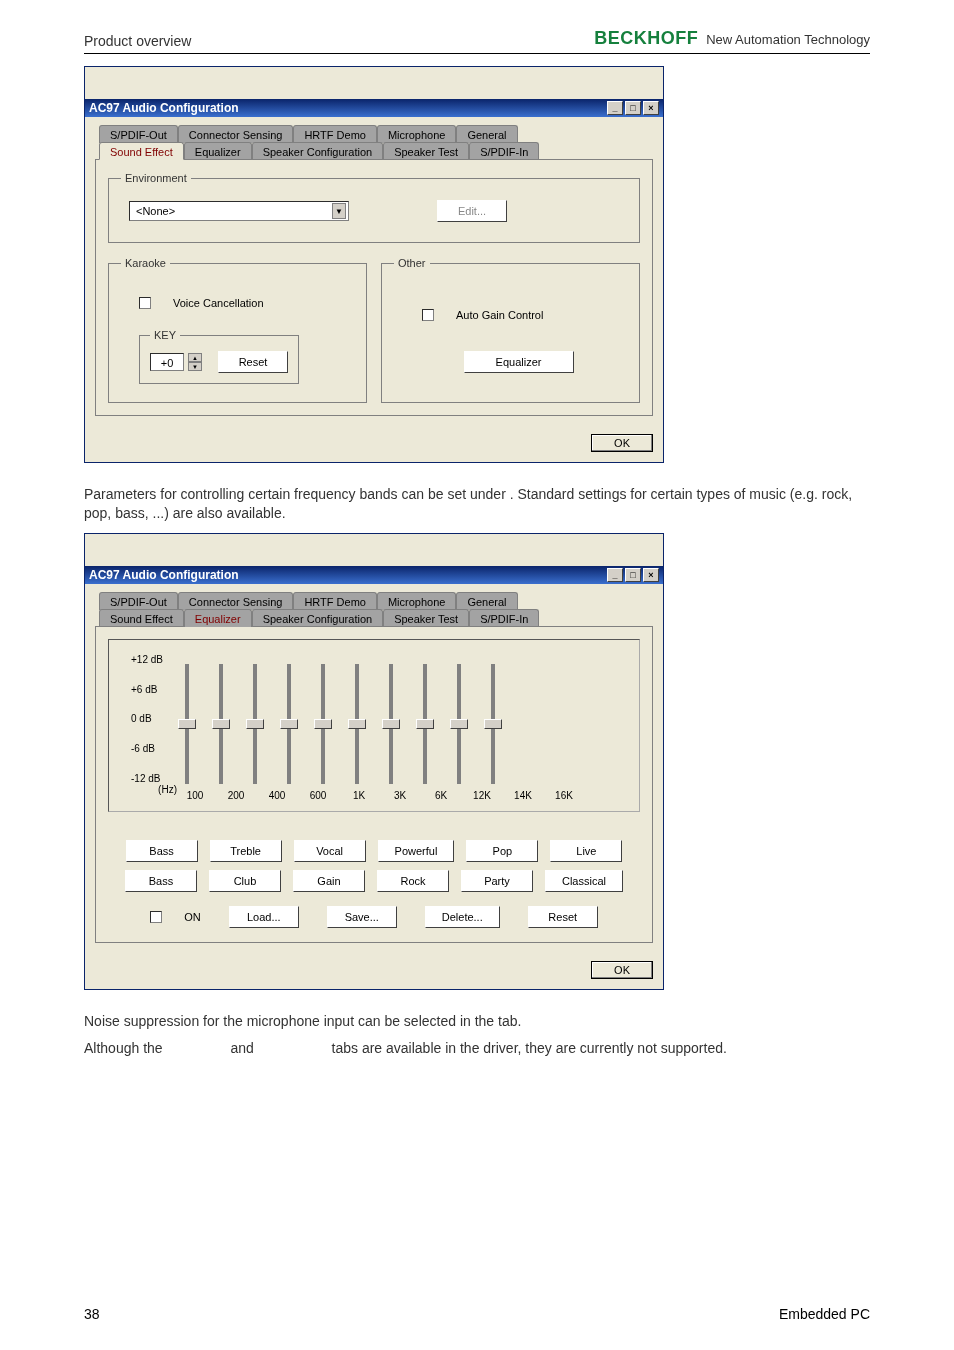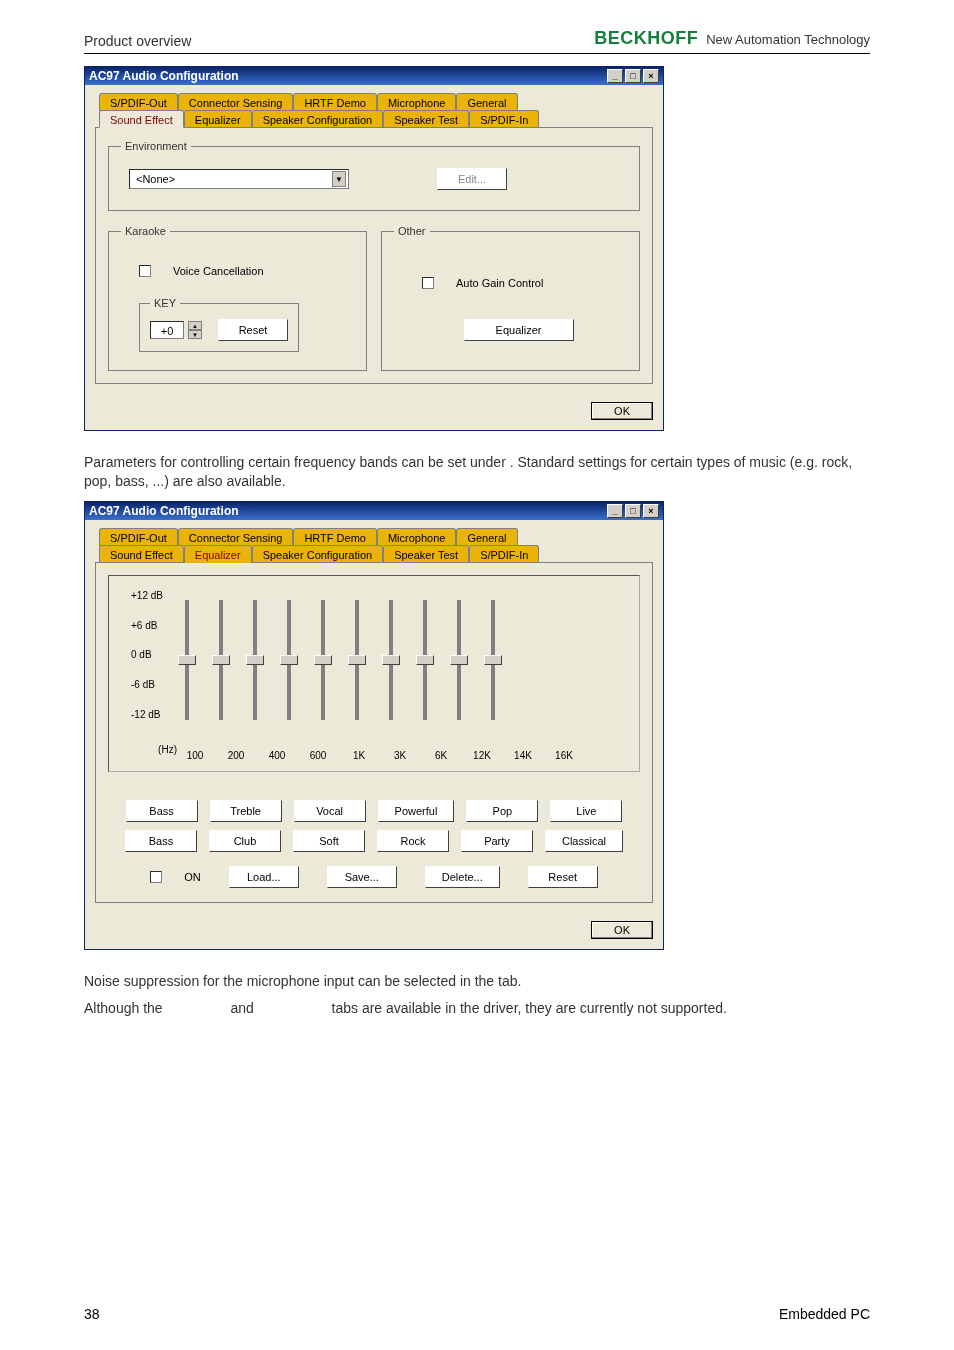--- a/index.html
+++ b/index.html
@@ -11,34 +11,34 @@
   .brand { font-weight: 900; color: #15803d; font-size: 18px; letter-spacing: 0.5px; }
   .brand-tag { font-size: 13px; color: #333; }
 
   .win {
     width: 580px; background: #ece9d8; border: 1px solid #0a246a;
     margin: 10px 0 22px 0; font-family: Tahoma, Arial, sans-serif; font-size: 11px;
   }
   .titlebar {
     background: linear-gradient(#0a246a, #3a6fce); color: #fff; display: flex;
     justify-content: space-between; align-items: center; padding: 2px 4px;
-    font-weight: bold; font-size: 12px;
+    font-weight: bold; font-size: 12px; margin-top: 32px;
   }
   .titlebtns { display: flex; gap: 2px; }
   .titlebtn {
     width: 16px; height: 14px; background: #d4d0c8; border: 1px solid #fff;
     border-right-color:#404040; border-bottom-color:#404040;
     display: flex; align-items: center; justify-content: center;
     font-size: 9px; font-weight: bold; color:#000;
   }
   .winbody { padding: 8px 10px 10px 10px; }
   .tabs { position: relative; }
   .tabrow { display: flex; margin-left: 4px; }
   .tab {
-    background: #eab308; border: 1px solid #808080; border-bottom: none;
+    background: #a3a3a3; border: 1px solid #808080; border-bottom: none;
     border-top-left-radius: 3px; border-top-right-radius: 3px;
     padding: 2px 10px; margin-right: 0; height: 18px; line-height: 14px;
     position: relative; z-index: 1;
   }
   .tabrow2 { margin-top: -1px; }
   .tab.active { background: #ece9d8; color: #800000; z-index: 3; border-bottom: 1px solid #ece9d8; }
   .tab.active2 { color: #800000; z-index: 3; }
   .tabsheet {
     border: 1px solid #808080; border-top: 1px solid #808080;
     margin-top: -1px; padding: 12px; min-height: 60px; position: relative; z-index: 2;
@@ -251,21 +251,21 @@
                     <div class="thumb"></div>
                   </div>
                 <div class="slider">
                     <div class="thumb"></div>
                   </div>
                 <div class="slider">
                     <div class="thumb"></div>
                   </div>
               </div>
             </div>
-            <div style="display:flex;margin-top:24px;">
+            <div style="display:flex;">
               <span class="hzlabel">(Hz)</span>
               <div class="hzrow" style="margin-left:8px;">
                 <span>100</span>
                 <span>200</span>
                 <span>400</span>
                 <span>600</span>
                 <span>1K</span>
                 <span>3K</span>
                 <span>6K</span>
                 <span>12K</span>
@@ -279,21 +279,21 @@
             <span class="btn">Bass</span>
             <span class="btn">Treble</span>
             <span class="btn">Vocal</span>
             <span class="btn">Powerful</span>
             <span class="btn">Pop</span>
             <span class="btn">Live</span>
           </div>
           <div class="presets" style="margin-top:8px;">
             <span class="btn">Bass</span>
             <span class="btn">Club</span>
-            <span class="btn">Soft</span>
+            <span class="btn">Gain</span>
             <span class="btn">Rock</span>
             <span class="btn">Party</span>
             <span class="btn">Classical</span>
           </div>
 
           <div class="bottomctrls">
             <label class="cb">
               <span class="box"></span>
               <span>ON</span>
             </label>

